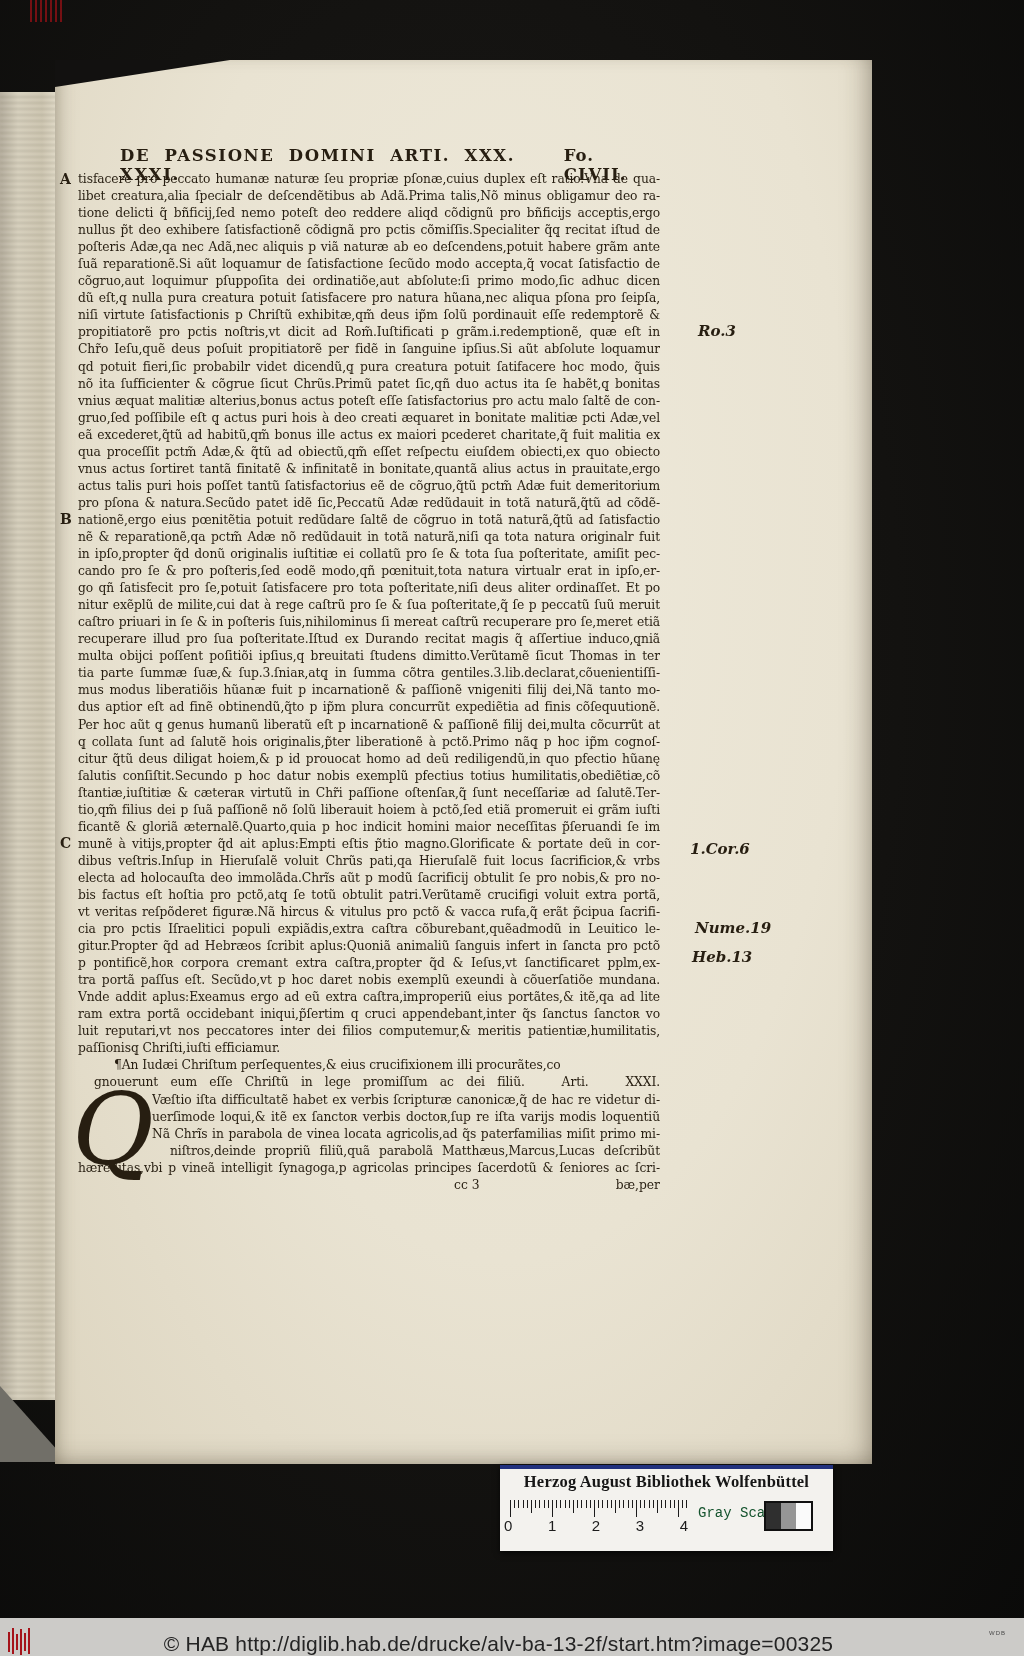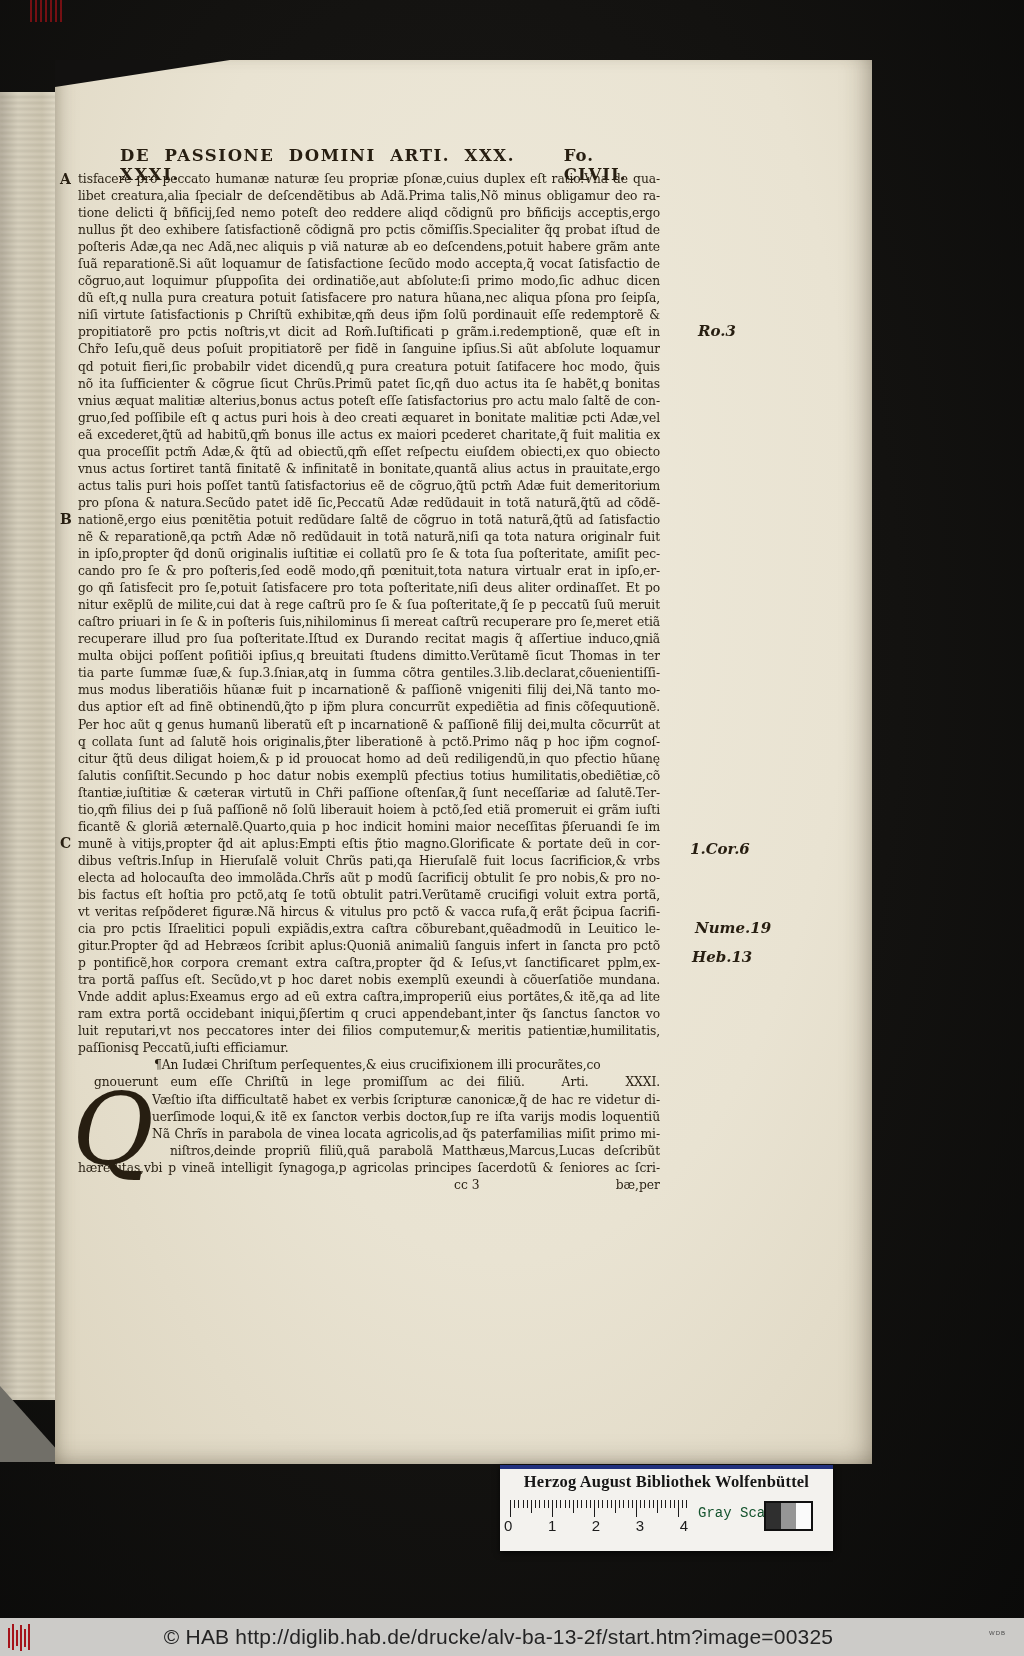--- a/index.html
+++ b/index.html
@@ -28,21 +28,21 @@
   .wedge{position:absolute;left:0;top:0;width:0;height:0;
          border-top:27px solid #121110;border-right:175px solid transparent;}
   .pgheader{position:absolute;left:23px;top:86px;width:582px;display:flex;align-items:baseline;
             font-size:16.5px;font-weight:bold;letter-spacing:1.6px;word-spacing:7px;}
   .pgheader .t{margin-left:42px;}
   .pgheader .f{margin-left:auto;letter-spacing:1px;word-spacing:2px;}
   .textblock{position:absolute;left:23px;top:112px;width:582px;}
   .ln{height:17.05px;overflow:hidden;font-size:12.3px;letter-spacing:-0.1px;
       text-align:justify;text-align-last:justify;text-justify:inter-word;}
   .ln.p{text-align:left;text-align-last:left;}
-  .ln.i1{margin-left:76px;width:462px;text-align:center;text-align-last:left;}
+  .ln.i1{margin-left:36px;width:462px;text-align:center;text-align-last:left;}
   .ln.i2{margin-left:16px;width:566px;}
   .ln.q1{margin-left:74px;width:508px;}
   .ln.q2{margin-left:92px;width:490px;}
   .mletter{position:absolute;left:-18px;font-size:14px;font-weight:bold;}
   .mA{top:-1px;} .mB{top:339px;} .mC{top:663px;}
   .marginal{position:absolute;white-space:nowrap;font-size:15px;font-weight:bold;font-style:italic;}
   .mg1{left:620px;top:150px;} .mg2{left:612px;top:668px;}
   .mg3{left:617px;top:747px;text-align:center;} .mg4{left:614px;top:776px;}
   .dropcap{position:absolute;left:-6px;top:912px;font-size:100px;line-height:92px;
            font-style:italic;font-weight:normal;}
@@ -61,21 +61,21 @@
            repeating-linear-gradient(90deg,#1c1c1c 0 1px,rgba(0,0,0,0) 1px 42px) top left/100% 17px no-repeat;}
   .ruler-nums{position:absolute;left:4px;top:48px;width:184px;display:flex;justify-content:space-between;
               font-family:"Liberation Sans", sans-serif;font-size:15px;color:#1c1c1c;}
   .grayscale-label{position:absolute;left:198px;top:36px;font-family:Liberation Mono, monospace;
               font-size:14px;color:#14532d;}
   .patches{position:absolute;left:264px;top:32px;display:flex;border:2px solid #101010;}
   .patches div{width:15px;height:26px;}
   .p1{background:#2f2f2f;} .p2{background:#969696;} .p3{background:#fafafa;}
   
   .footer{position:absolute;left:0;top:1618px;width:1024px;height:38px;background:#cccbc8;
-          display:flex;align-items:center;font-family:"Liberation Sans", sans-serif;}
+          display:flex;align-items:flex-end;font-family:"Liberation Sans", sans-serif;}
   .flogo{margin-left:7px;width:26px;height:30px;flex:0 0 auto;}
   .furl{margin:0 auto;font-size:21px;color:#242424;letter-spacing:.2px;transform:translateX(-30px);}
   .fmark{position:absolute;right:18px;top:12px;font-size:6px;letter-spacing:1px;color:#4a4a4a;}
 </style>
 </head>
 <body>
 
 <div id="screen">
 
   <div class="redmark"></div>
@@ -102,21 +102,21 @@
       <div class="marginal mg2">1.Cor.6</div>
       <div class="marginal mg3">Nume.19</div>
       <div class="marginal mg4">Heb.13</div>
 
       <div class="dropcap">Q</div>
 
       <div id="lines">
           <div class="ln j">tisfacere pro peccato humanæ naturæ ſeu propriæ pſonæ,cuius duplex eſt ratio.Vna de qua-</div>
           <div class="ln j">libet creatura,alia ſpecialr de deſcendẽtibus ab Adã.Prima talis,Nõ minus obligamur deo ra-</div>
           <div class="ln j">tione delicti q̃ bñficij,ſed nemo poteſt deo reddere aliqd cõdignũ pro bñficijs acceptis,ergo</div>
-          <div class="ln j">nullus p̃t deo exhibere ſatisfactionẽ cõdignã pro pctis cõmiſſis.Specialiter q̃q̨ probat iſtud de</div>
+          <div class="ln j">nullus p̃t deo exhibere ſatisfactionẽ cõdignã pro pctis cõmiſſis.Specialiter q̃q̨ recitat iſtud de</div>
           <div class="ln j">poſteris Adæ,qa nec Adã,nec aliquis p viã naturæ ab eo deſcendens,potuit habere grãm ante</div>
           <div class="ln j">ſuã reparationẽ.Si aũt loquamur de ſatisfactione ſecũdo modo accepta,q̃ vocat ſatisfactio de</div>
           <div class="ln j">cõgruo,aut loquimur pſuppoſita dei ordinatiõe,aut abſolute:ſi primo modo,ſic adhuc dicen</div>
           <div class="ln j">dũ eſt,q̨ nulla pura creatura potuit ſatisfacere pro natura hũana,nec aliqua pſona pro ſeipſa,</div>
           <div class="ln j">niſi virtute ſatisfactionis p Chriſtũ exhibitæ,qm̃ deus ip̃m ſolũ pordinauit eſſe redemptorẽ &amp;</div>
           <div class="ln j">propitiatorẽ pro pctis noſtris,vt dicit ad Rom̃.Iuſtificati p grãm.i.redemptionẽ, quæ eſt in</div>
           <div class="ln j">Chr̃o Ieſu,quẽ deus poſuit propitiatorẽ per fidẽ in ſanguine ipſius.Si aũt abſolute loquamur</div>
           <div class="ln j">qd potuit fieri,ſic probabilr videt dicendũ,q̨ pura creatura potuit ſatifacere hoc modo, q̃uis</div>
           <div class="ln j">nõ ita ſufficienter &amp; cõgrue ſicut Chrũs.Primũ patet ſic,qñ duo actus ita ſe habẽt,q̨ bonitas</div>
           <div class="ln j">vnius æquat malitiæ alterius,bonus actus poteſt eſſe ſatisfactorius pro actu malo ſaltẽ de con-</div>
@@ -150,21 +150,21 @@
           <div class="ln j">electa ad holocauſta deo immolãda.Chrĩs aũt p modũ ſacrificij obtulit ſe pro nobis,&amp; pro no-</div>
           <div class="ln j">bis factus eſt hoſtia pro pctõ,atq̨ ſe totũ obtulit patri.Verũtamẽ crucifigi voluit extra portã,</div>
           <div class="ln j">vt veritas reſpõderet figuræ.Nã hircus &amp; vitulus pro pctõ &amp; vacca rufa,q̃ erãt p̃cipua ſacrifi-</div>
           <div class="ln j">cia pro pctis Iſraelitici populi expiãdis,extra caſtra cõburebant,quẽadmodũ in Leuitico le-</div>
           <div class="ln j">gitur.Propter q̃d ad Hebræos ſcribit apl̃us:Quoniã animaliũ ſanguis infert in ſancta pro pctõ</div>
           <div class="ln j">p pontificẽ,hoʀ corpora cremant extra caſtra,propter q̃d &amp; Ieſus,vt ſanctificaret ppl̃m,ex-</div>
           <div class="ln j">tra portã paſſus eſt. Secũdo,vt p hoc daret nobis exemplũ exeundi à cõuerſatiõe mundana.</div>
           <div class="ln j">Vnde addit apl̃us:Exeamus ergo ad eũ extra caſtra,improperiũ eius portãtes,&amp; itẽ,qa ad lite</div>
           <div class="ln j">ram extra portã occidebant iniqui,p̃ſertim q cruci appendebant,inter q̃s ſanctus ſanctoʀ vo</div>
           <div class="ln j">luit reputari,vt nos peccatores inter dei filios computemur,&amp; meritis patientiæ,humilitatis,</div>
-          <div class="ln p">paſſionisq̨ Peccatũ,iuſti efficiamur.</div>
+          <div class="ln p">paſſionisq̨ Chriſti,iuſti efficiamur.</div>
           <div class="ln i1">¶An Iudæi Chriſtum perſequentes,&amp; eius crucifixionem illi procurãtes,co</div>
           <div class="ln i2">gnouerunt eum eſſe Chriſtũ in lege promiſſum ac dei filiũ.&nbsp;&nbsp;&nbsp;Arti.&nbsp;&nbsp;&nbsp;XXXI.</div>
           <div class="ln q1">Væſtio iſta difficultatẽ habet ex verbis ſcripturæ canonicæ,q̃ de hac re videtur di-</div>
           <div class="ln q1">uerſimode loqui,&amp; itẽ ex ſanctoʀ verbis doctoʀ,ſup re iſta varijs modis loquentiũ</div>
           <div class="ln q1">Nã Chrĩs in parabola de vinea locata agricolis,ad q̃s paterfamilias miſit primo mi-</div>
           <div class="ln q2">niſtros,deinde propriũ filiũ,quã parabolã Matthæus,Marcus,Lucas deſcribũt</div>
           <div class="ln j">hæreditas,vbi p vineã intelligit ſynagoga,p agricolas principes ſacerdotũ &amp; ſeniores ac ſcri-</div>
         </div>
 
       <div class="catchline">

